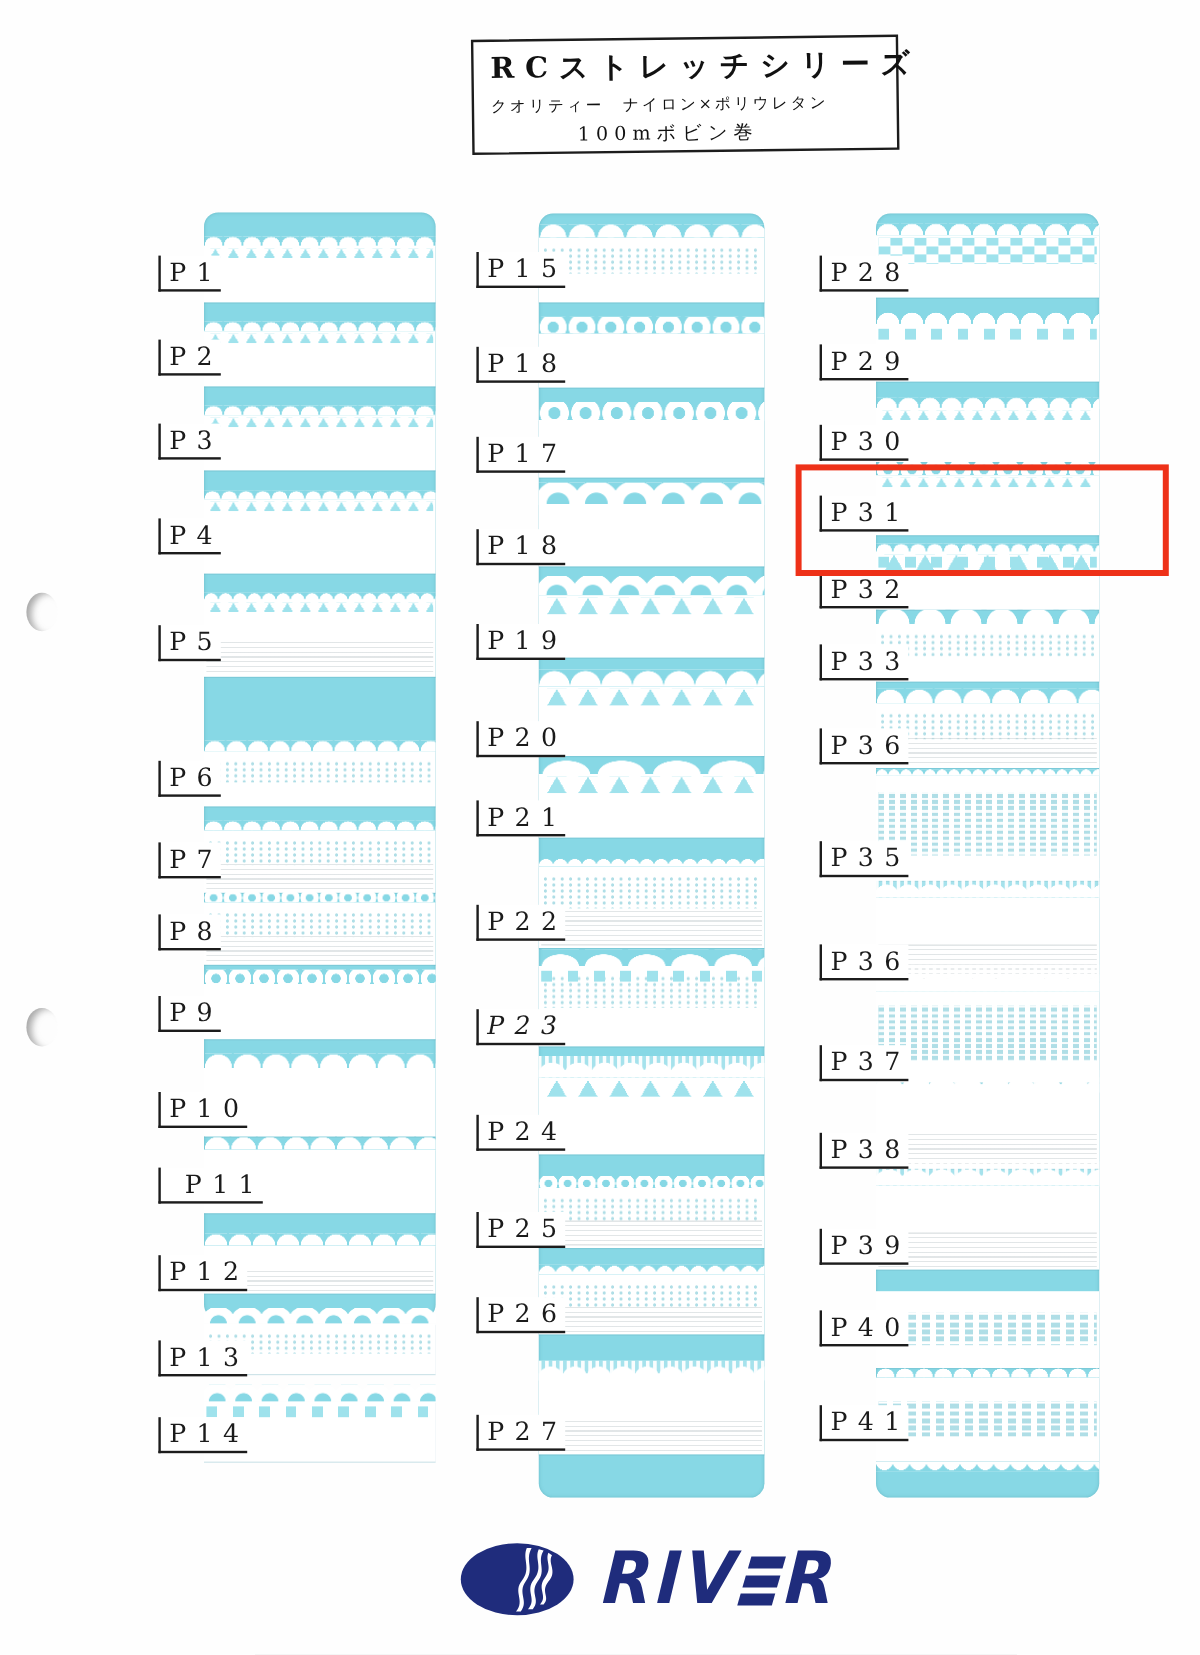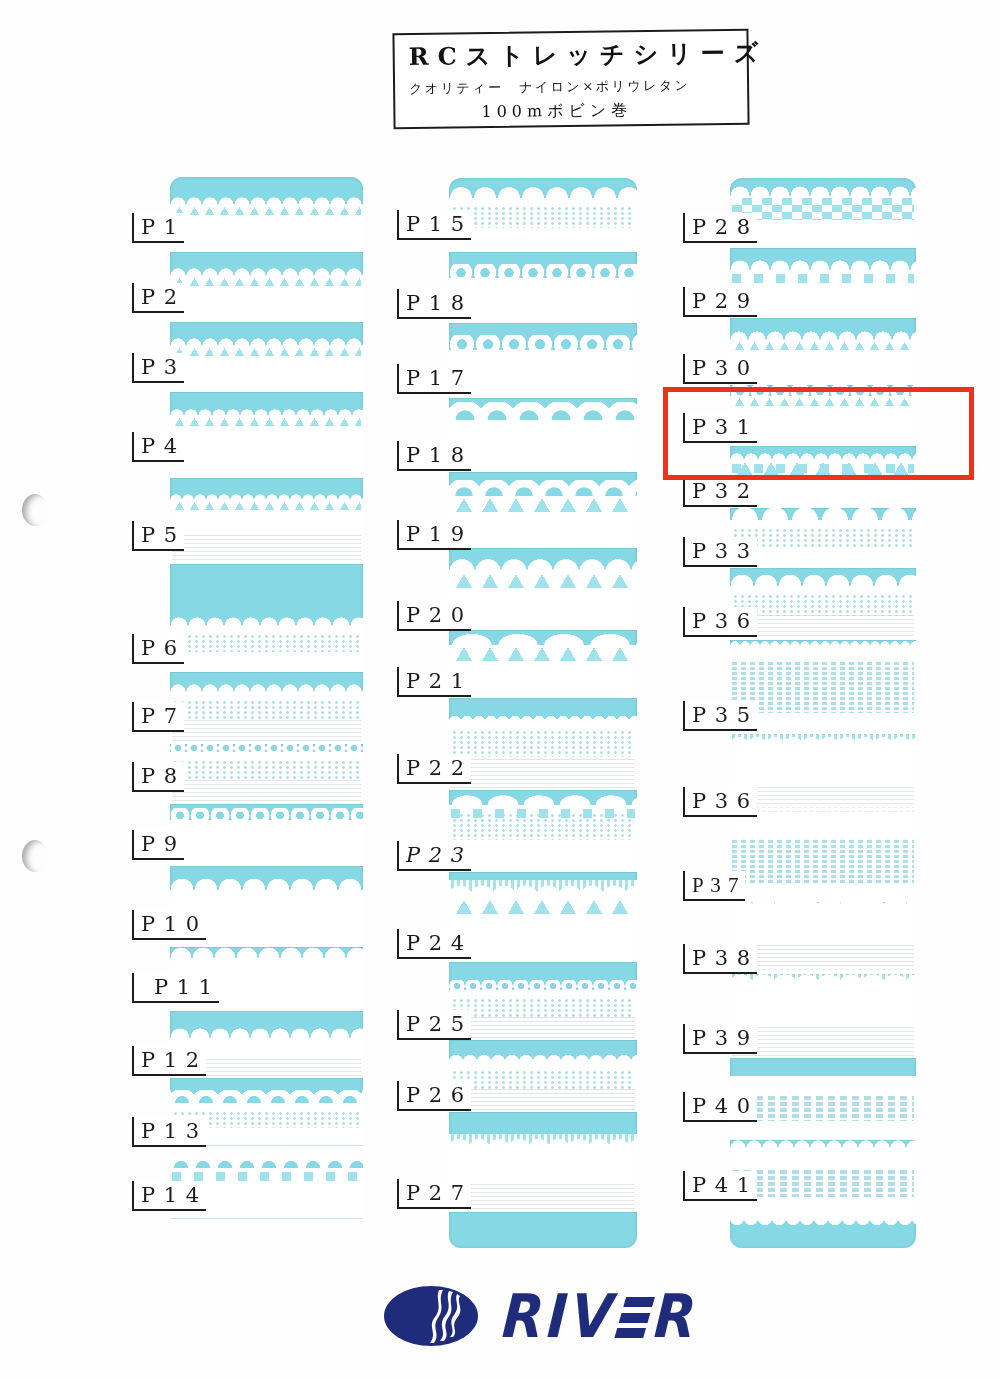--- a/index.html
+++ b/index.html
@@ -302,21 +302,21 @@
         <div class="sample-label" style="left: -47px; top: 523px;">P 3 5</div>
         <div class="lace-row" style="top: 570px; height: 70px;">
           <i class="edge edge-fringe" style="height: 16px; top: -16px; background-size: 18px 16px, 6px 100%;"></i>
           <i class="mid mid-rib"></i>
         </div>
         <div class="sample-label" style="left: -47px; top: 609px;">P 3 6</div>
         <div class="lace-row" style="top: 648px; height: 76px;">
           <i class="edge edge-fringe" style="height: 22px; top: -22px; background-size: 20px 22px, 6px 100%;"></i>
           <i class="mid mid-mesh"></i>
         </div>
-        <div class="sample-label" style="left: -47px; top: 693px; font-family: Liberation Serif, serif;">P 3 7</div>
+        <div class="sample-label" style="left: -47px; top: 693px;">P 3 7</div>
         <div class="lace-row" style="top: 732px; height: 64px;">
           <i class="edge edge-fringe" style="height: 18px; top: -18px; background-size: 22px 18px, 6px 100%;"></i>
           <i class="mid mid-rib"></i>
         </div>
         <div class="sample-label" style="left: -47px; top: 766px;">P 3 8</div>
         <div class="lace-row" style="top: 810px; height: 70px;">
           <i class="edge edge-fringe" style="height: 20px; top: -20px; background-size: 22px 20px, 6px 100%;"></i>
           <i class="mid mid-rib"></i>
         </div>
         <div class="sample-label" style="left: -47px; top: 846px;">P 3 9</div>

